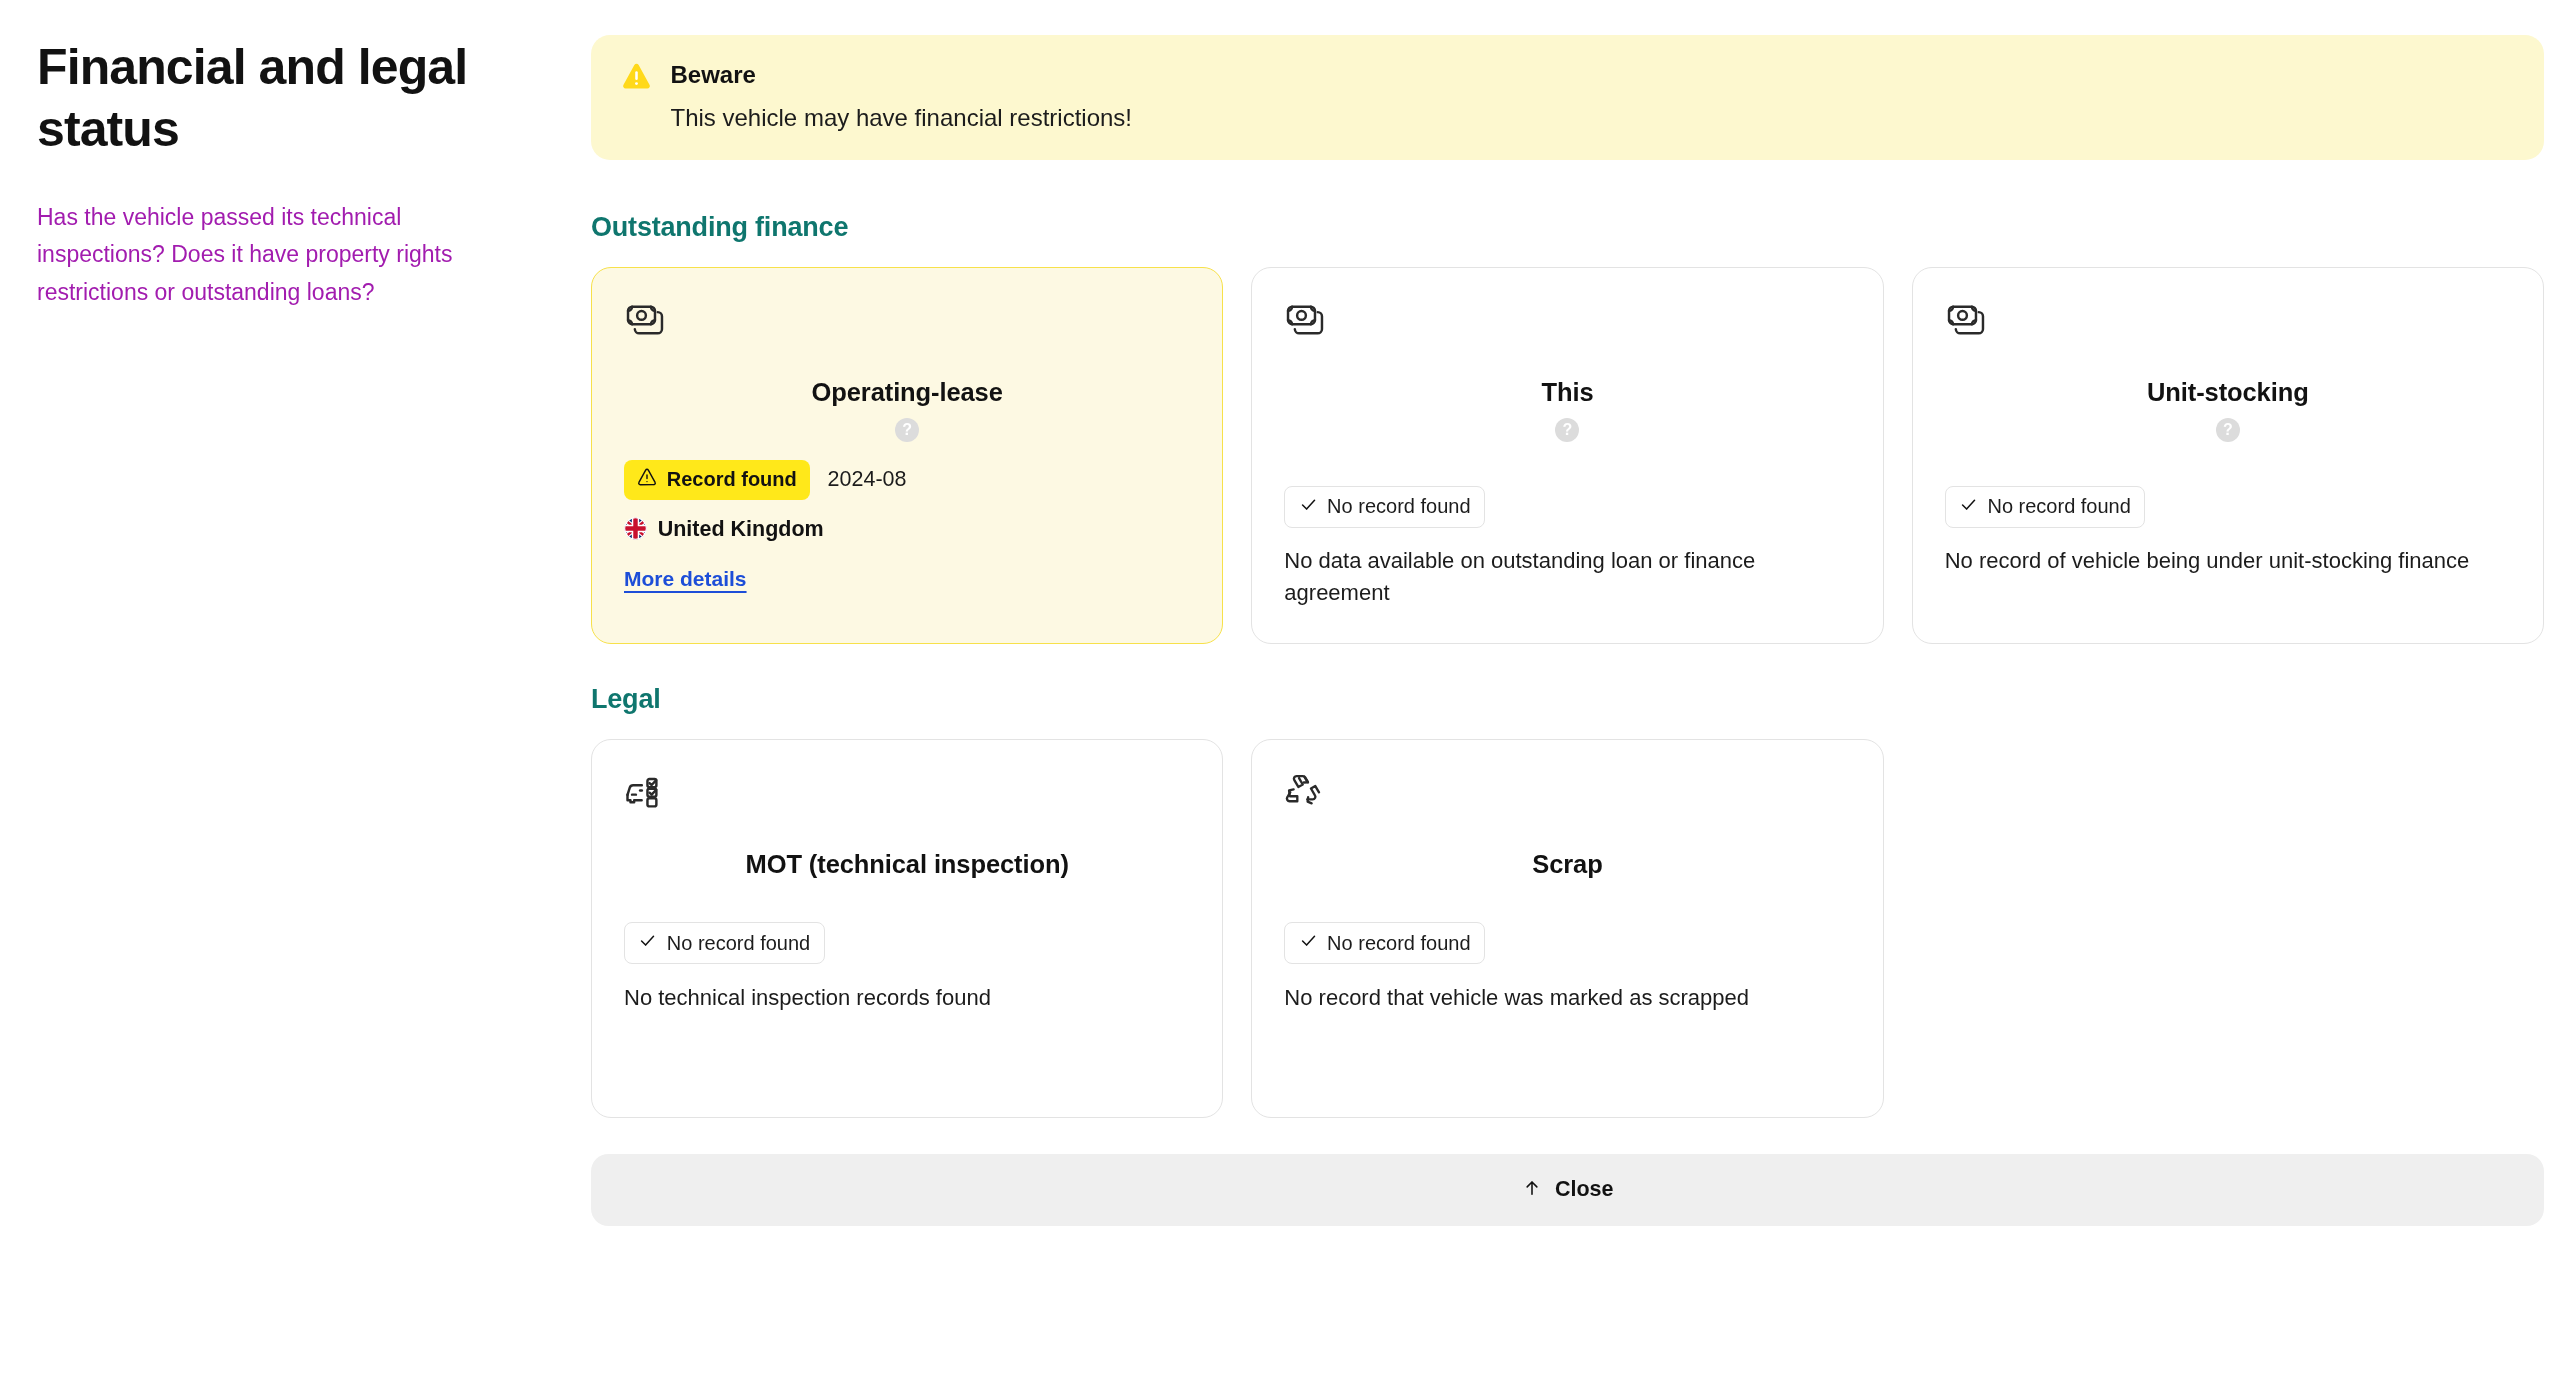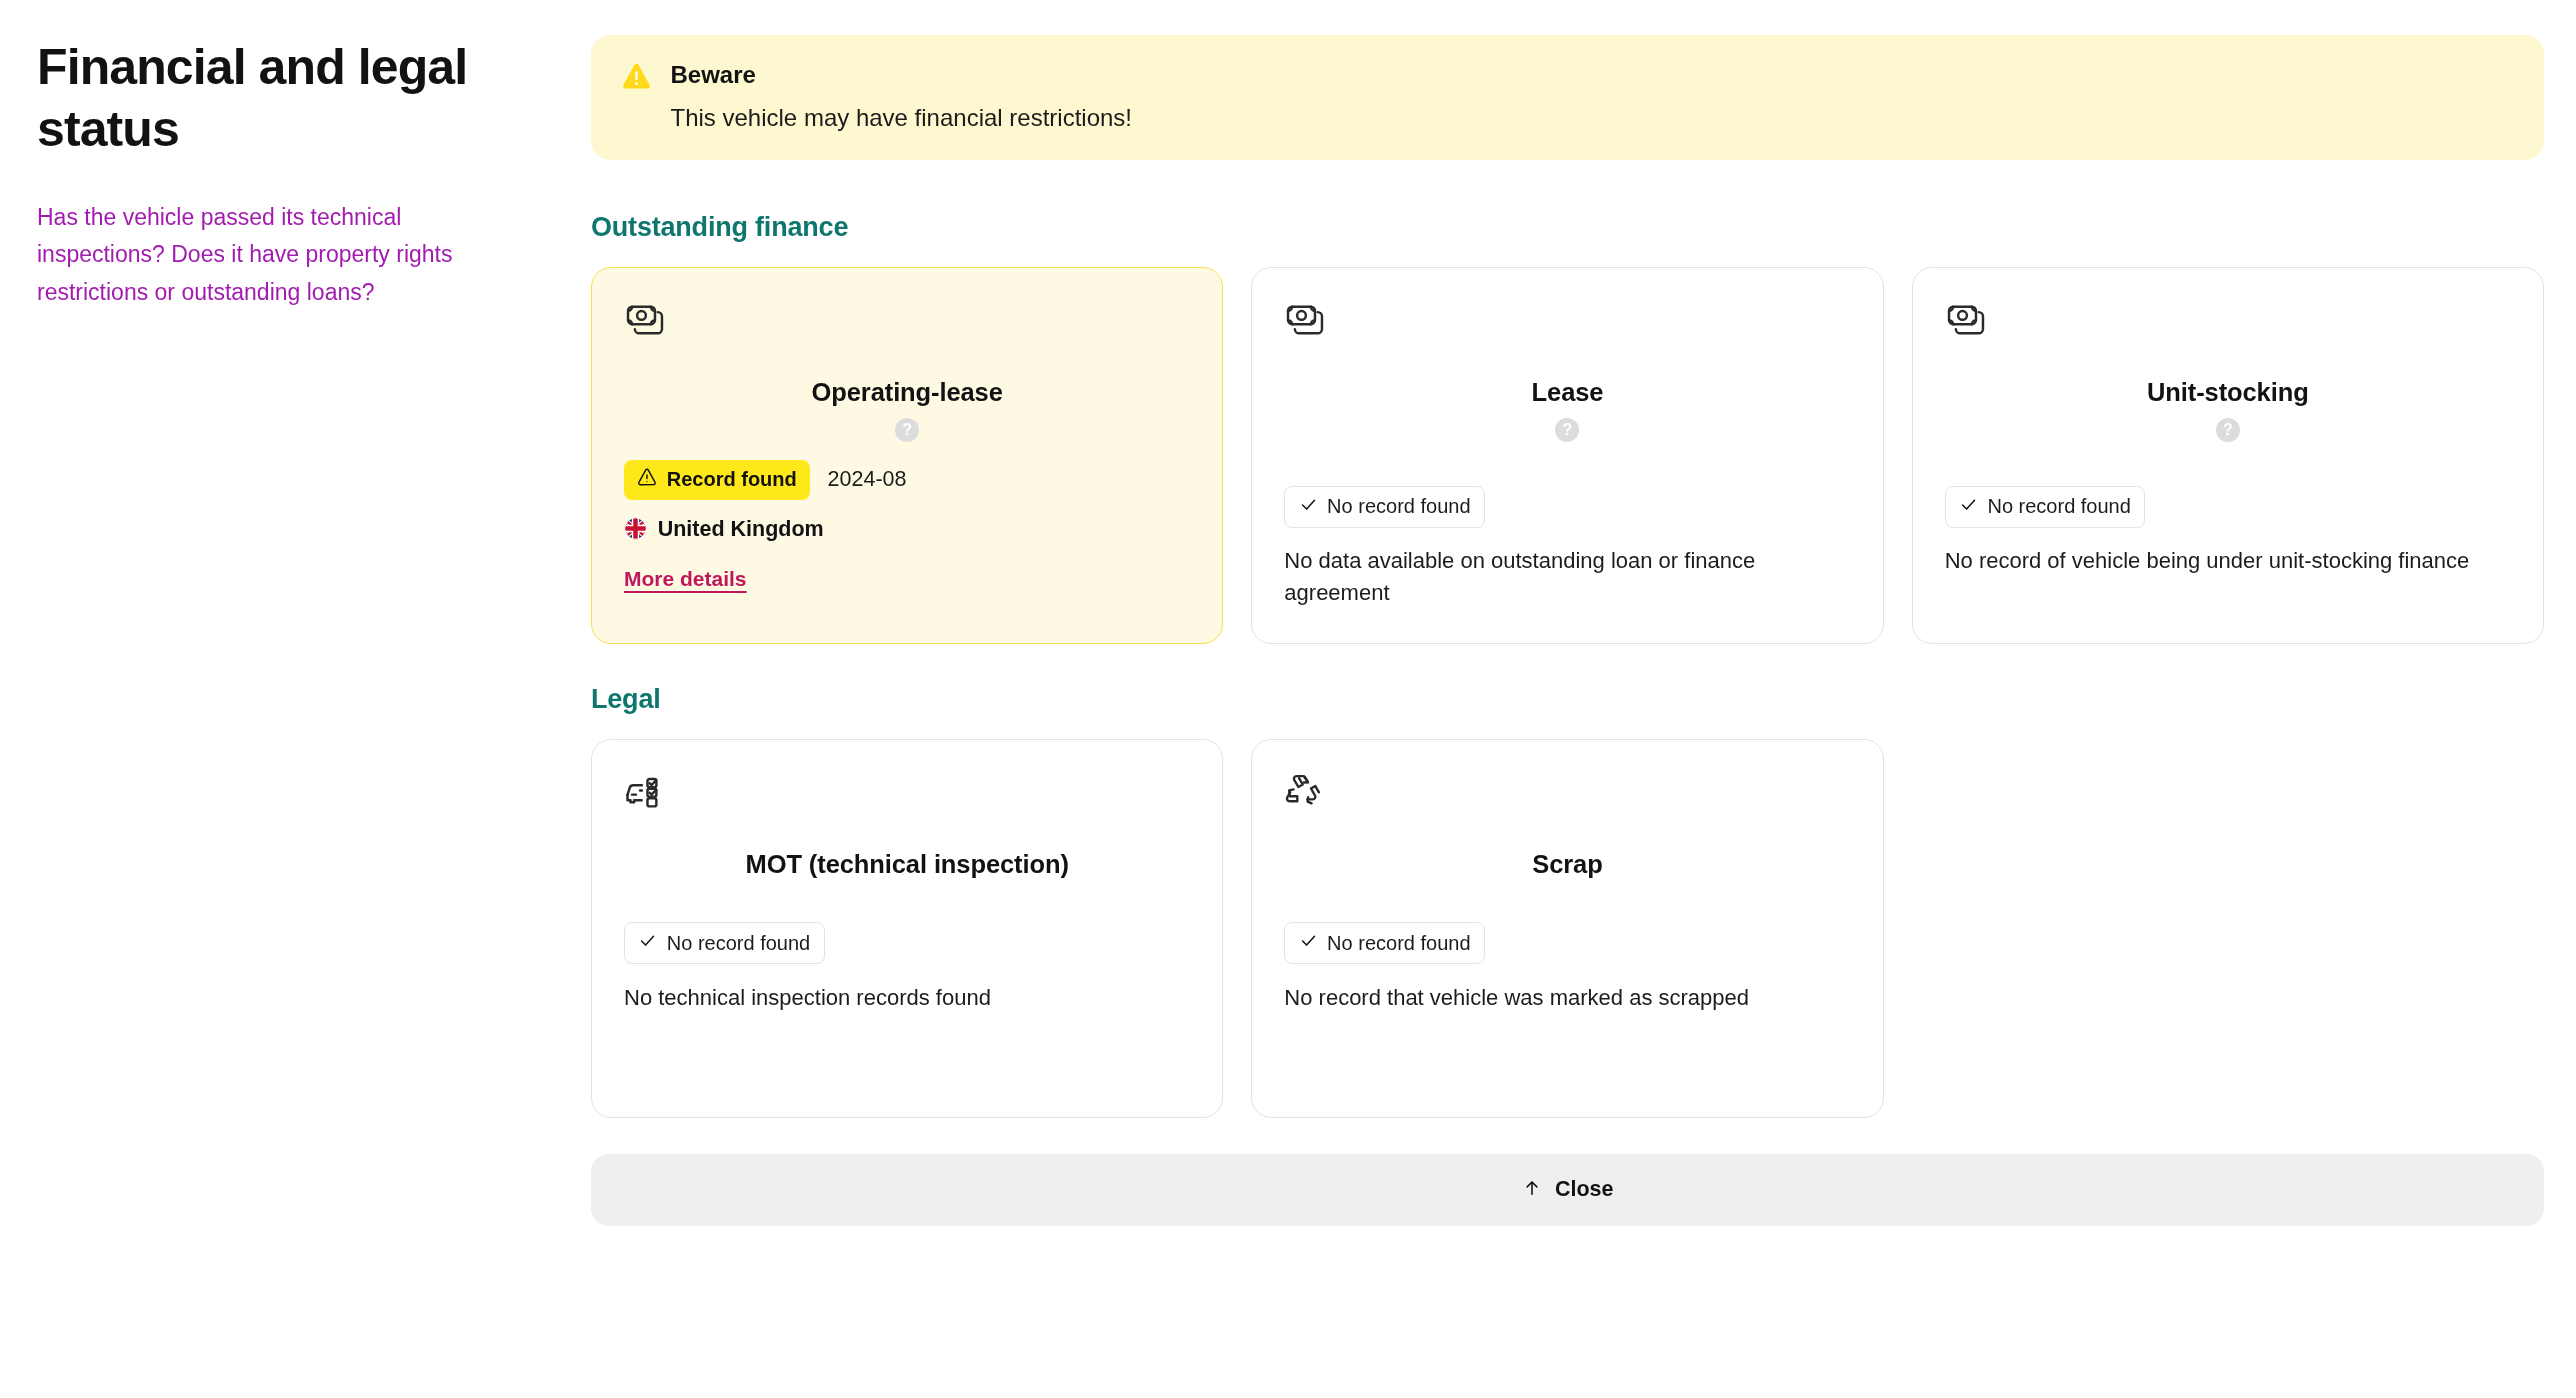--- a/index.html
+++ b/index.html
@@ -199,21 +199,21 @@
 
   .country-name {
     font-size: 21.5px;
     font-weight: 700;
     color: #121212;
   }
 
   .more-details {
     font-size: 21px;
     font-weight: 700;
-    color: #be185d;
+    color: #1d4ed8;
     text-decoration: underline;
     text-underline-offset: 4.7px;
     text-decoration-thickness: 2px;
     cursor: pointer;
     align-self: flex-start;
   }
 
   .card-desc {
     font-size: 22px;
     line-height: 1.45;
@@ -327,21 +327,21 @@
       <div class="card">
         <div class="card-icon">
           <svg width="42" height="42" viewBox="0 0 24 24" fill="none" stroke="#2a2a2a" stroke-width="1.4" stroke-linecap="round" stroke-linejoin="round" aria-hidden="true">
             <rect x="2.3" y="4.4" width="15.4" height="10" rx="2.4"></rect>
             <circle cx="10" cy="9.4" r="2.5"></circle>
             <path d="M4.6 4.4a2.3 2.3 0 0 1-2.3 2.3M15.4 4.4a2.3 2.3 0 0 0 2.3 2.3M4.6 14.4a2.3 2.3 0 0 0-2.3-2.3M15.4 14.4a2.3 2.3 0 0 1 2.3-2.3"></path>
             <path d="M6.2 17.3a2.4 2.4 0 0 0 2.4 2.3h10.7a2.4 2.4 0 0 0 2.4-2.3V9.9a2.4 2.4 0 0 0-2.4-2.4"></path>
           </svg>
         </div>
         <div class="card-title-row">
-          <span class="card-title">Lease</span>
+          <span class="card-title">This</span>
           <span class="help-badge">?</span>
         </div>
         <div class="status-row">
           <span class="status-badge none">
             <span>
               <svg width="19" height="19" viewBox="0 0 24 24" fill="none" stroke="#121212" stroke-width="1.9" stroke-linecap="round" stroke-linejoin="round" aria-hidden="true">
                 <path d="M4.5 12.6 9.6 17.8 19.6 6.6"></path>
               </svg>
             </span>
             <span>No record found</span>

